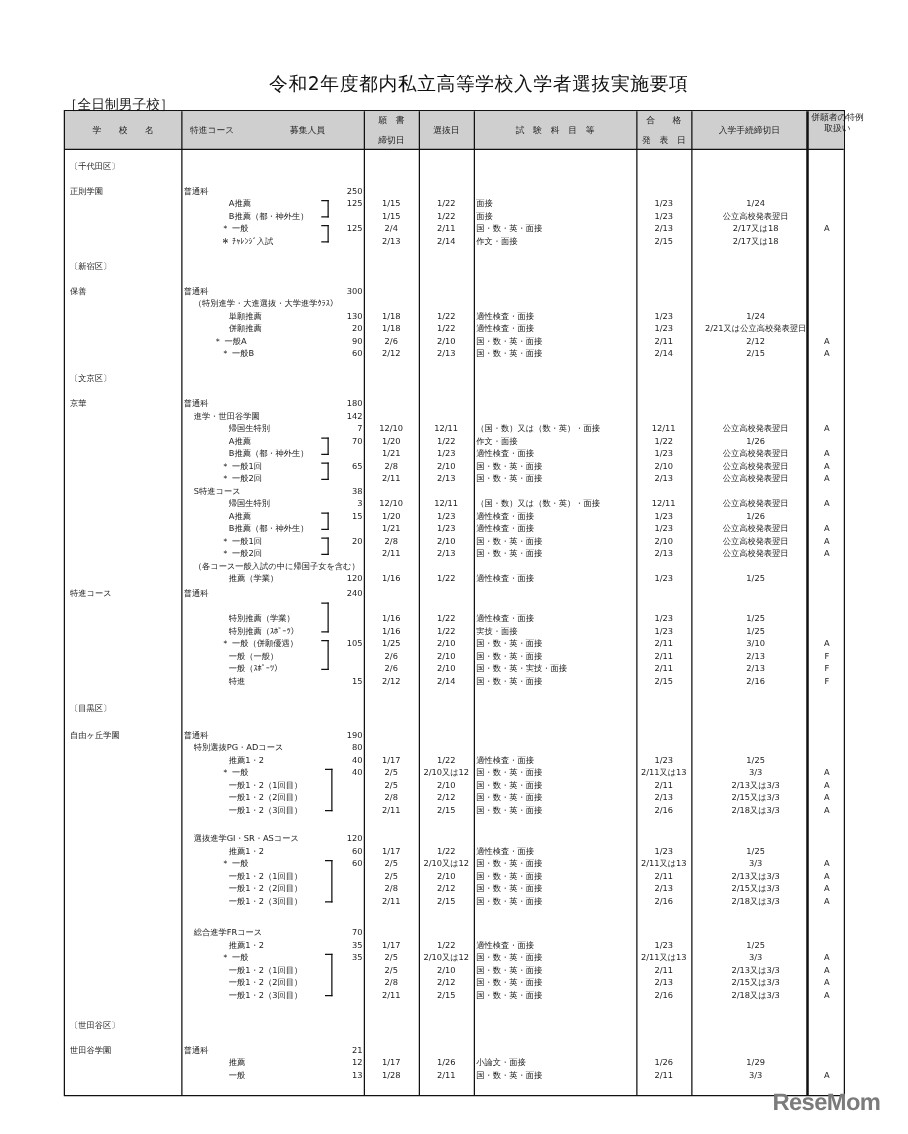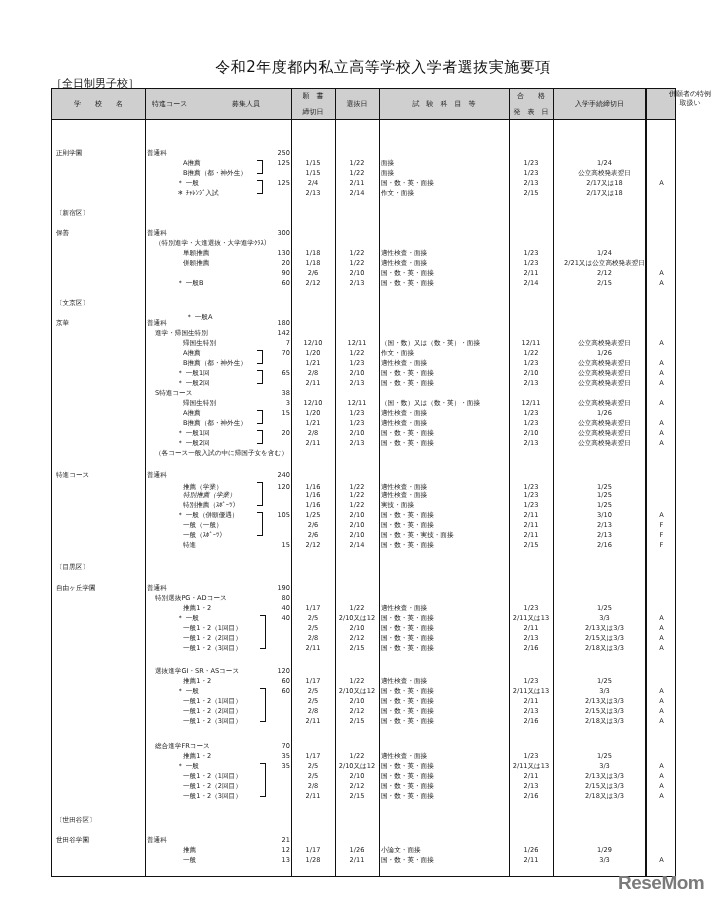--- a/index.html
+++ b/index.html
@@ -36,29 +36,32 @@
     <div class="h" style="left:0;width:93px;top:10px;">学　　校　　名</div>
     <div class="h" style="left:100px;top:10px;">特進コース</div>
     <div class="h" style="left:180px;top:10px;">募集人員</div>
     <div class="h" style="left:239px;width:44px;top:2px;">願　書</div>
     <div class="h" style="left:239px;width:44px;top:18px;">締切日</div>
     <div class="h" style="left:283px;width:44px;top:10px;">選抜日</div>
     <div class="h" style="left:327px;width:130px;top:10px;">試　験　科　目　等</div>
     <div class="h" style="left:457px;width:44px;top:2px;">合　　格</div>
     <div class="h" style="left:457px;width:44px;top:18px;">発　表　日</div>
     <div class="h" style="left:501px;width:93px;top:10px;">入学手続締切日</div>
-    <div class="h" style="left:616px;width:44px;top:1px;line-height:9px;">併願者の特例取扱い</div>
+    <div class="h" style="left:596px;width:44px;top:1px;line-height:9px;">併願者の特例取扱い</div>
   </div>
   <div class="vline" style="left:93px;"></div>
   <div class="vline" style="left:239px;"></div>
   <div class="vline" style="left:283px;"></div>
   <div class="vline" style="left:327px;"></div>
   <div class="vline" style="left:457px;"></div>
   <div class="vline" style="left:501px;"></div>
   <div class="vline thick" style="left:593px;"></div>
+<div class="row" style="top: 39px;">
+      <span class="c-school">〔千代田区〕</span>
+    </div>
     <div class="row" style="top: 59px;">
       <span class="c-school">正則学園</span>
       <span class="c-cat" style="left: 95px;">普通科</span>
       <span class="c-cap">250</span>
     </div>
     <div class="row" style="top: 69px;">
       <span class="c-cat" style="left: 131px;">A推薦</span>
       <span class="c-cap">125</span>
       <span class="c-d1">1/15</span>
       <span class="c-d2">1/22</span>
@@ -115,21 +118,21 @@
     <div class="row" style="top: 169px;">
       <span class="c-cat" style="left: 131px;">併願推薦</span>
       <span class="c-cap">20</span>
       <span class="c-d1">1/18</span>
       <span class="c-d2">1/22</span>
       <span class="c-subj">適性検査・面接</span>
       <span class="c-pass">1/23</span>
       <span class="c-proc">2/21又は公立高校発表翌日</span>
     </div>
     <div class="row" style="top: 179px;">
-      <span class="c-cat" style="left: 134px; margin-top: 44px;">＊ 一般A</span>
+      <span class="c-cat" style="left: 119px;">＊ 一般A</span>
       <span class="c-cap">90</span>
       <span class="c-d1">2/6</span>
       <span class="c-d2">2/10</span>
       <span class="c-subj">国・数・英・面接</span>
       <span class="c-pass">2/11</span>
       <span class="c-proc">2/12</span>
       <span class="c-sp">A</span>
     </div>
     <div class="row" style="top: 189px;">
       <span class="c-cat" style="left: 125px;">＊ 一般B</span>
@@ -143,21 +146,21 @@
     </div>
     <div class="row" style="top: 209px;">
       <span class="c-school">〔文京区〕</span>
     </div>
     <div class="row" style="top: 229px;">
       <span class="c-school">京華</span>
       <span class="c-cat" style="left: 95px;">普通科</span>
       <span class="c-cap">180</span>
     </div>
     <div class="row" style="top: 239px;">
-      <span class="c-cat" style="left: 103px;">進学・帰国生特別</span>
+      <span class="c-cat" style="left: 103px;">進学・世田谷学園</span>
       <span class="c-cap">142</span>
     </div>
     <div class="row" style="top: 249px;">
       <span class="c-cat" style="left: 131px;">帰国生特別</span>
       <span class="c-cap">7</span>
       <span class="c-d1">12/10</span>
       <span class="c-d2">12/11</span>
       <span class="c-subj">（国・数）又は（数・英）・面接</span>
       <span class="c-pass">12/11</span>
       <span class="c-proc">公立高校発表翌日</span>
@@ -252,31 +255,31 @@
       <span class="c-sp">A</span>
     </div>
     <div class="row" style="top: 359px;">
       <span class="c-cat" style="left: 103px;">（各コース一般入試の中に帰国子女を含む）</span>
     </div>
     <div class="row" style="top: 381px;">
       <span class="c-school">特進コース</span>
       <span class="c-cat" style="left: 95px;">普通科</span>
       <span class="c-cap">240</span>
     </div>
-    <div class="row" style="top: 393px;">
+    <div class="row" style="top: 369px;">
       <span class="c-cat" style="left: 131px;">推薦（学業）</span>
       <span class="c-cap">120</span>
       <span class="c-d1">1/16</span>
       <span class="c-d2">1/22</span>
       <span class="c-subj">適性検査・面接</span>
       <span class="c-pass">1/23</span>
       <span class="c-proc">1/25</span>
     </div>
     <div class="row" style="top: 401px;">
-      <span class="c-cat" style="left: 131px; font-style: italic;">特別推薦（学業）</span>
+      <span class="c-cat" style="left: 131px;">特別推薦（学業）</span>
       <span class="c-d1">1/16</span>
       <span class="c-d2">1/22</span>
       <span class="c-subj">適性検査・面接</span>
       <span class="c-pass">1/23</span>
       <span class="c-proc">1/25</span>
     </div>
     <div class="row" style="top: 411px;">
       <span class="c-cat" style="left: 131px;">特別推薦（ｽﾎﾟｰﾂ）</span>
       <span class="c-d1">1/16</span>
       <span class="c-d2">1/22</span>

